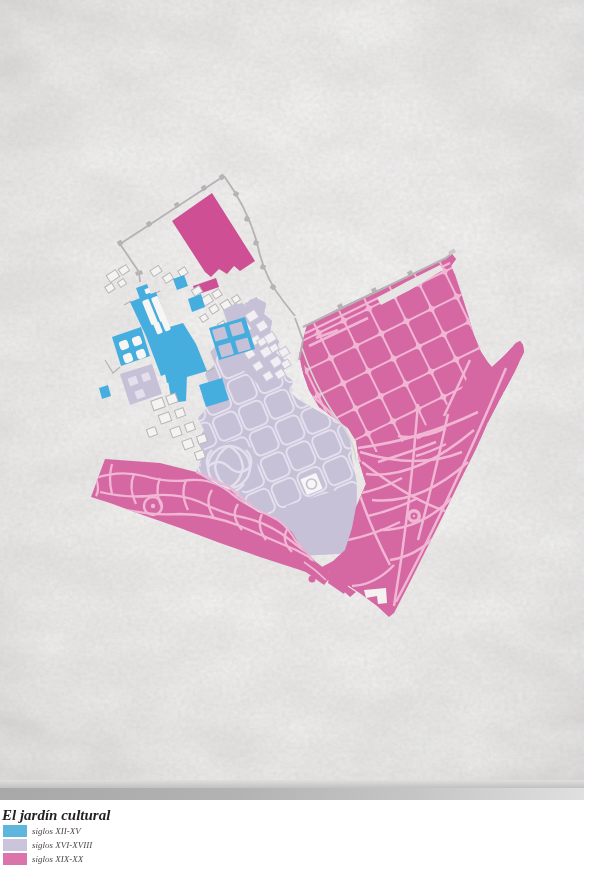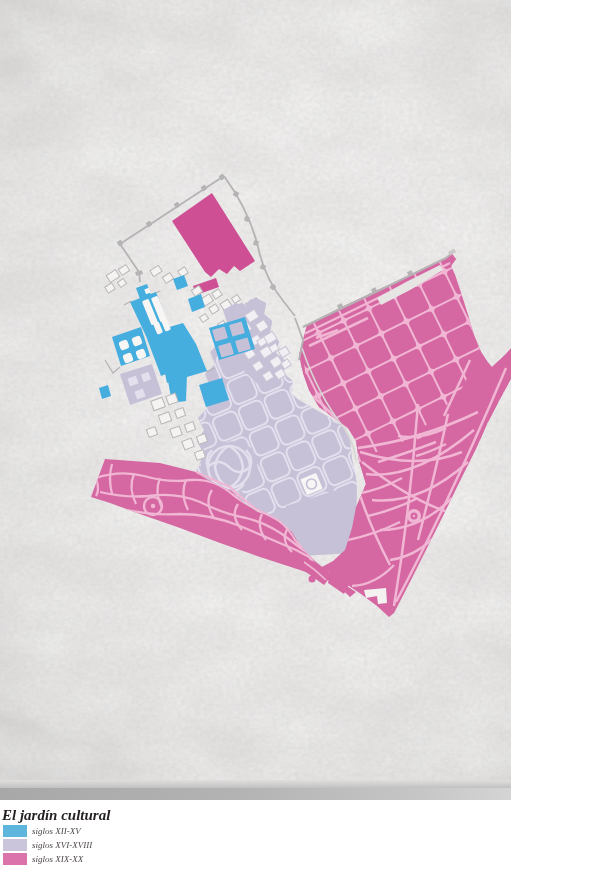--- a/index.html
+++ b/index.html
@@ -1,15 +1,15 @@
 <!DOCTYPE html>
 <html><head><meta charset="utf-8">
 <style>
 html,body{margin:0;padding:0;background:#fff;}
-#c{width:511px;height:872px;position:relative;overflow:hidden;}
+#c{width:584px;height:872px;position:relative;overflow:hidden;}
 </style></head>
 <body>
 <div id="c">
 <svg width="600" height="872" viewBox="0 0 600 872">
 <defs>
 <radialGradient id="vign" cx="50%" cy="46%" r="76%">
 <stop offset="0%" stop-color="#f0eeed"></stop>
 <stop offset="45%" stop-color="#eae8e7"></stop>
 <stop offset="72%" stop-color="#e0dedd"></stop>
 <stop offset="90%" stop-color="#d0cecd"></stop>

